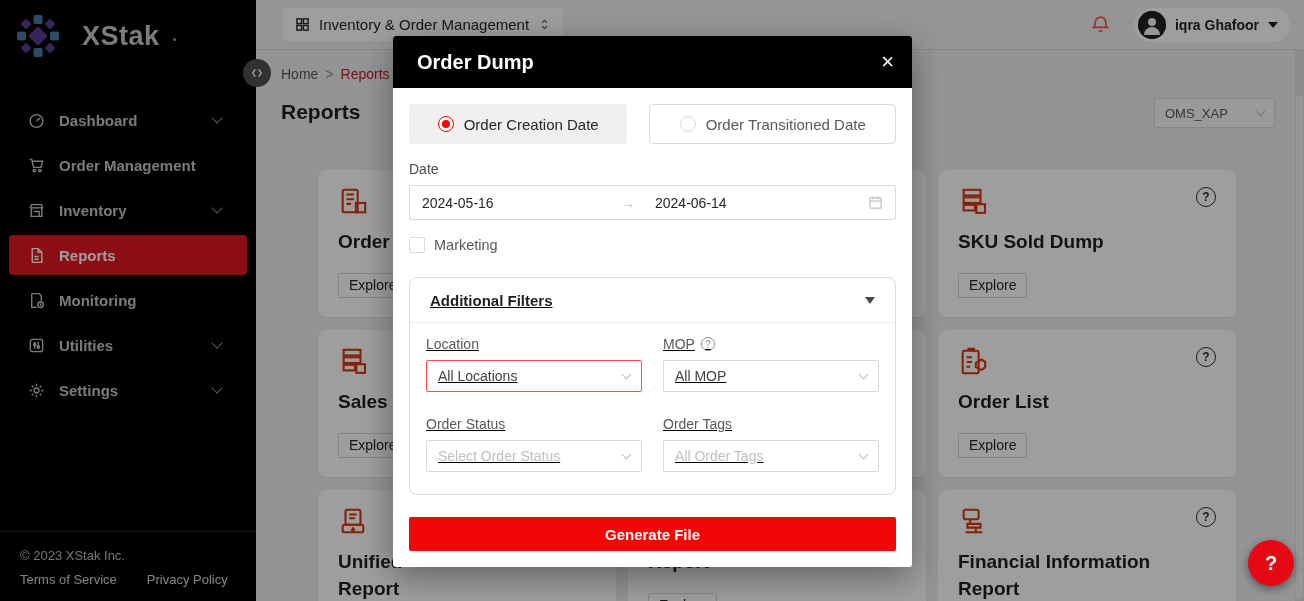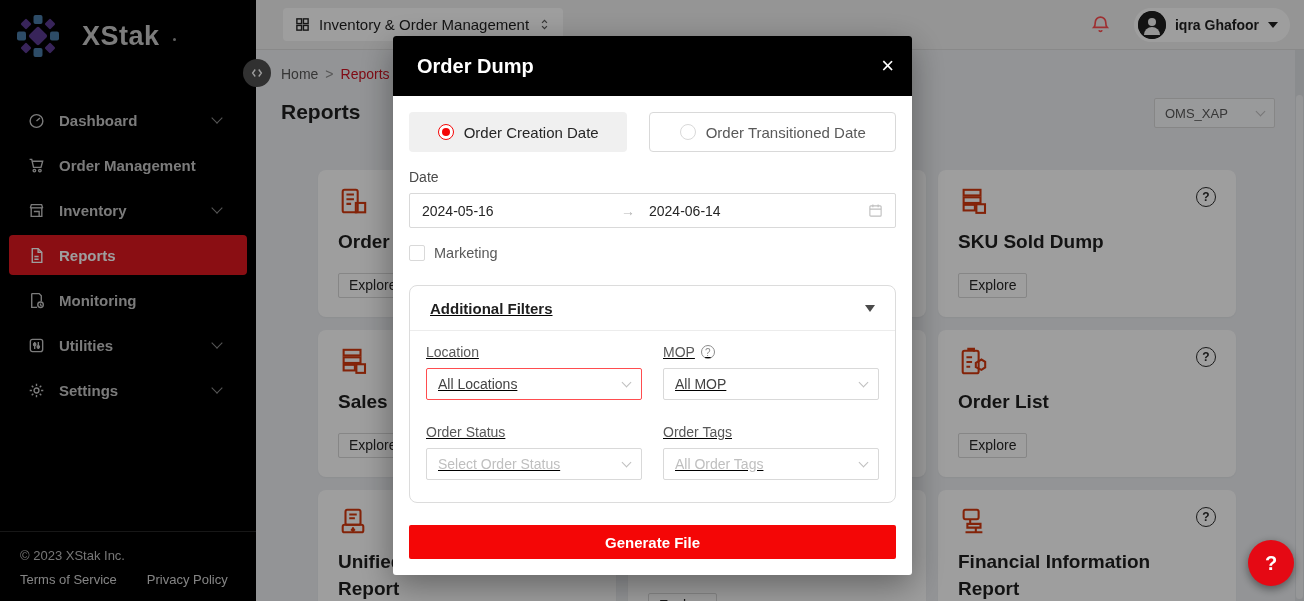--- a/index.html
+++ b/index.html
@@ -60,40 +60,40 @@
   .collapse-btn{position:fixed;left:243px;top:59px;width:28px;height:28px;border-radius:50%;background:#4f4f4f;
     z-index:3;display:flex;align-items:center;justify-content:center;cursor:pointer;}
 
   .scrollbar{position:fixed;right:0;top:50px;bottom:0;width:9px;background:#dfe2e6;z-index:1;}
   .scroll-thumb{position:absolute;left:1px;right:1px;top:45px;bottom:2px;background:#f3f4f6;border-radius:4px;}
 
   
   .overlay{position:fixed;inset:0;background:rgba(0,0,0,.38);z-index:10;}
   .modal{position:fixed;left:393px;top:36px;width:519px;background:#fff;border-radius:3px;z-index:20;
     box-shadow:0 10px 34px rgba(0,0,0,.38);}
-  .m-header{background:#000;color:#fff;height:60px;display:flex;align-items:center;padding:0 18px 0 24px;
+  .m-header{background:#000;color:#fff;height:52px;display:flex;align-items:center;padding:0 18px 0 24px;
     border-radius:3px 3px 0 0;}
   .m-title{font-size:20px;font-weight:700;}
   .m-close{margin-left:auto;font-size:22px;line-height:1;cursor:pointer;color:#fff;}
   .m-body{padding:16px;}
   .radio-row{display:flex;gap:22px;}
   .radio-box{flex:1;height:40px;display:flex;align-items:center;justify-content:center;gap:10px;
     border-radius:4px;font-size:15px;cursor:pointer;}
   .radio-box.selected{background:#f0f0f0;color:#262626;}
   .radio-box.unselected{border:1px solid #d9d9d9;color:#595959;flex:1.12;}
   .rc{width:16px;height:16px;border-radius:50%;background:#fff;flex:none;}
   .rc.on{border:1.5px solid var(--accent-red,#f40606);display:flex;align-items:center;justify-content:center;}
   .rc.on::after{content:"";width:8px;height:8px;border-radius:50%;background:var(--accent-red,#f40606);}
   .rc.off{border:1px solid #d9d9d9;}
   .date-label{margin-top:17px;font-size:14px;color:#4a4a4a;}
   .date-input{margin-top:8px;height:35px;border:1px solid #d9d9d9;border-radius:2px;display:flex;align-items:center;
     padding:0 12px;font-size:14px;color:#262626;cursor:text;}
   .ds{width:199px;}
   .d-arrow{color:#b5b5b5;}
-  .de{margin-left:14px;flex:1;}
+  .de{margin-left:20px;flex:1;}
   .cal{width:15px;height:15px;color:#bfbfbf;display:flex;}
   .mkt-row{margin-top:17px;display:flex;align-items:center;gap:9px;cursor:pointer;}
   .checkbox{width:16px;height:16px;border:1px solid #d9d9d9;border-radius:2px;background:#fff;flex:none;}
   .mkt-label{font-size:14.5px;color:#595959;}
   .filters{margin-top:24px;border:1px solid #dcdcdc;border-radius:8px;text-decoration:underline;}
   .f-head{height:45px;display:flex;align-items:center;padding:0 20px;border-bottom:1px solid #ececec;cursor:pointer;}
   .f-title{font-size:15px;font-weight:700;color:#1f1f1f;}
   .caret{margin-left:auto;width:0;height:0;border-left:5.5px solid transparent;border-right:5.5px solid transparent;
     border-top:7px solid #4a4a4a;}
   .f-body{padding:13px 16px 22px;display:grid;grid-template-columns:1fr 1fr;column-gap:21px;row-gap:24px;}

